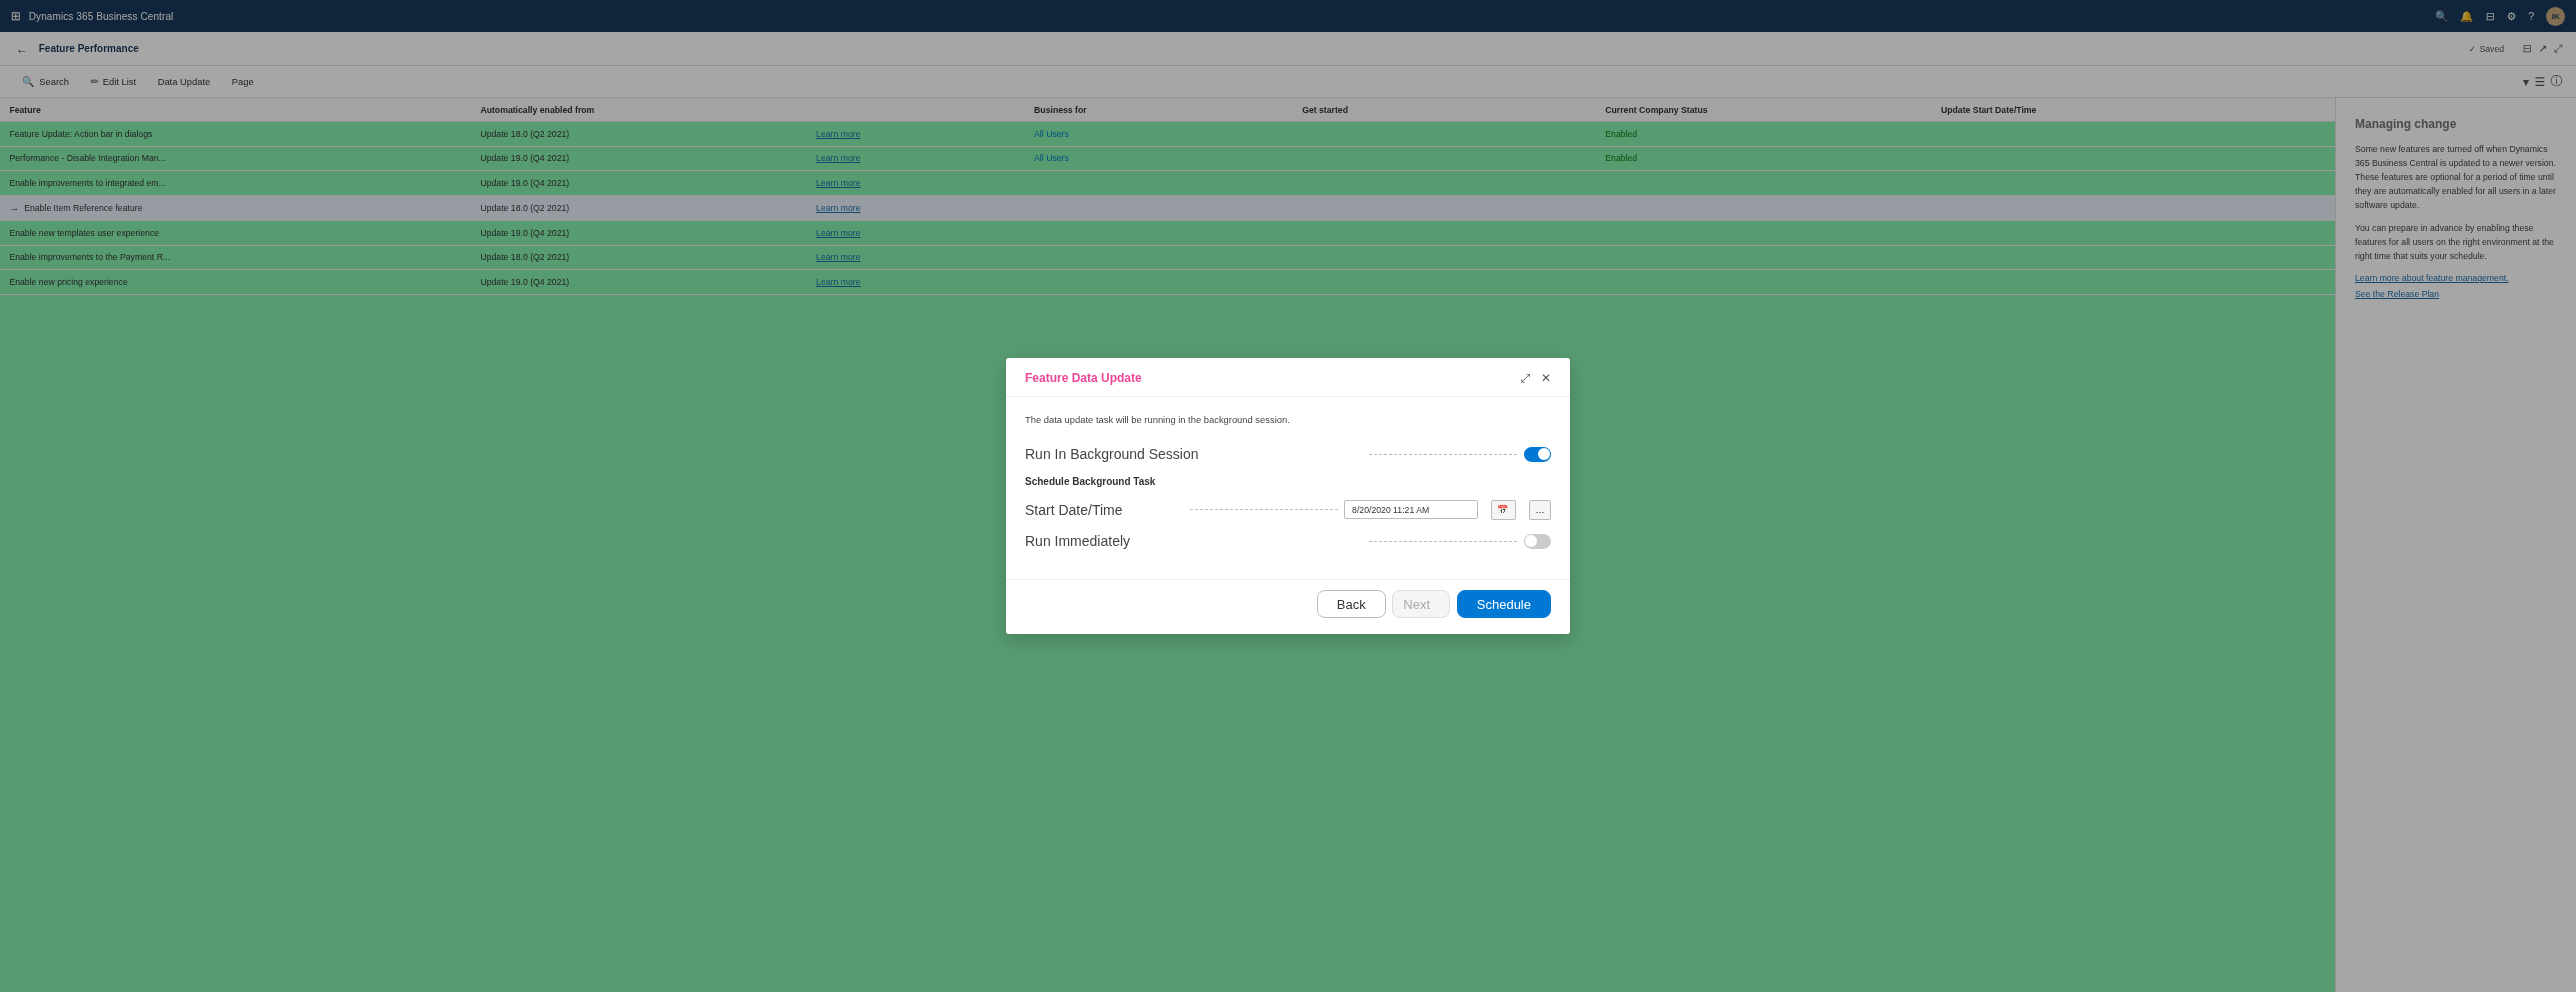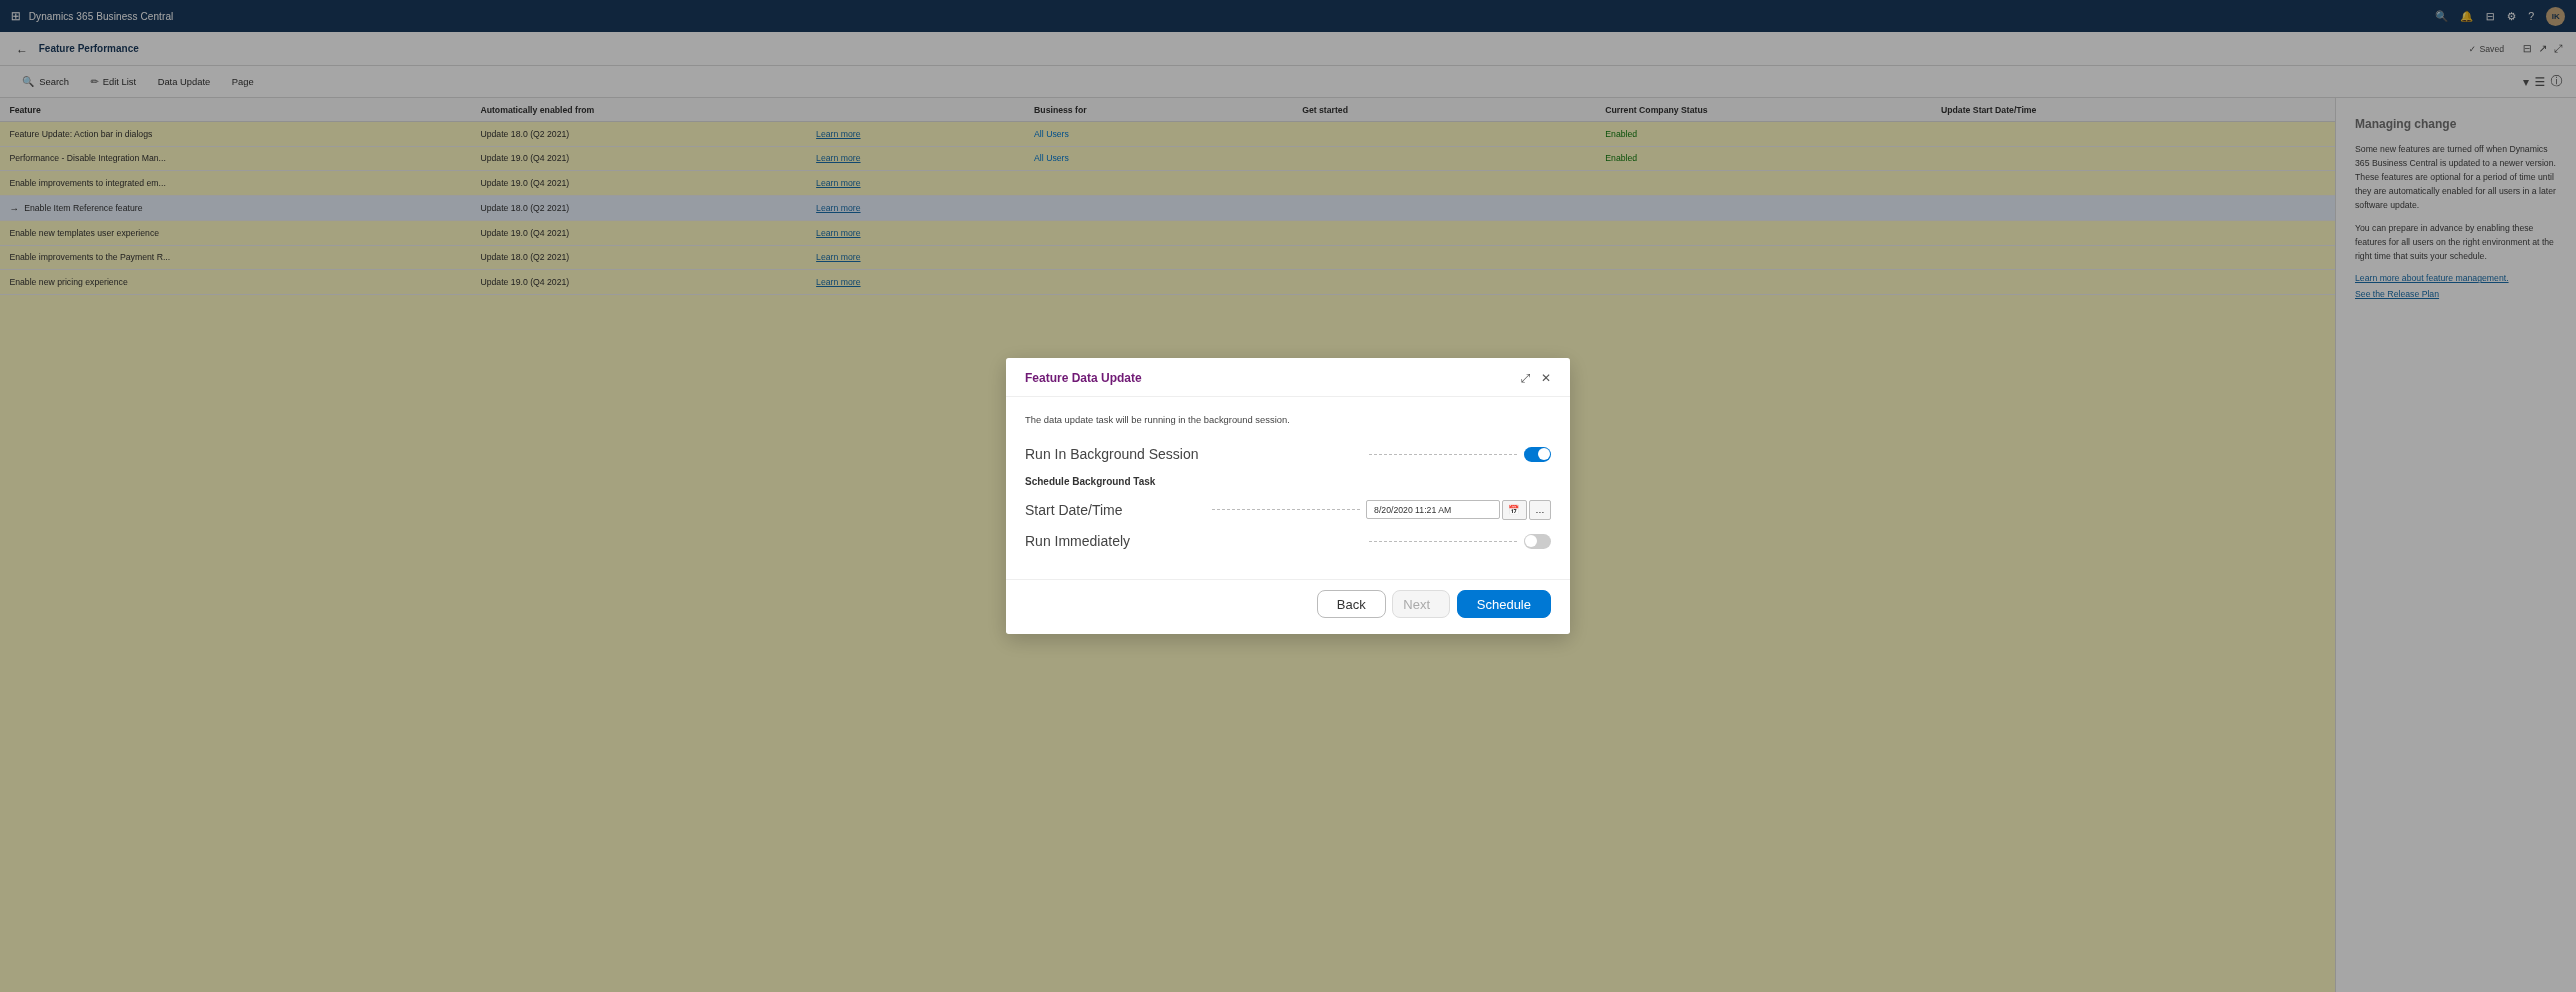--- a/index.html
+++ b/index.html
@@ -128,21 +128,21 @@
 
     
     .main-layout {
       display: flex;
       height: calc(992px - 32px - 34px - 32px);
     }
 
     
     .table-area {
       flex: 1;
-      background: #fef9c3;
+      background: #86efac;
       overflow: auto;
       position: relative;
     }
 
     table {
       width: 100%;
       border-collapse: collapse;
       font-size: 9.4px;
     }
     thead tr {
@@ -234,21 +234,21 @@
     .modal-header {
       display: flex;
       align-items: center;
       justify-content: space-between;
       padding: 13.4px 19px 10.7px 19px;
       border-bottom: 0.7px solid #eee;
     }
     .modal-title {
       font-size: 12px;
       font-weight: 600;
-      color: #701a75;
+      color: #ec4899;
     }
     .modal-header-icons {
       display: flex;
       gap: 10.7px;
       align-items: center;
     }
     .modal-header-icons span {
       font-size: 12px;
       color: #555;
       cursor: pointer;
@@ -307,21 +307,21 @@
     .toggle-off {
       background: #ccc;
     }
     .toggle-off::after {
       right: auto;
       left: 1.3px;
     }
     .date-input-group {
       display: flex;
       align-items: center;
-      gap: 2px;
+      gap: 13px;
     }
     .date-input {
       border: 0.7px solid #bbb;
       border-radius: 2px;
       padding: 3.4px 6.7px;
       font-size: 8.7px;
       width: 134px;
       color: #333;
     }
     .date-btn {

